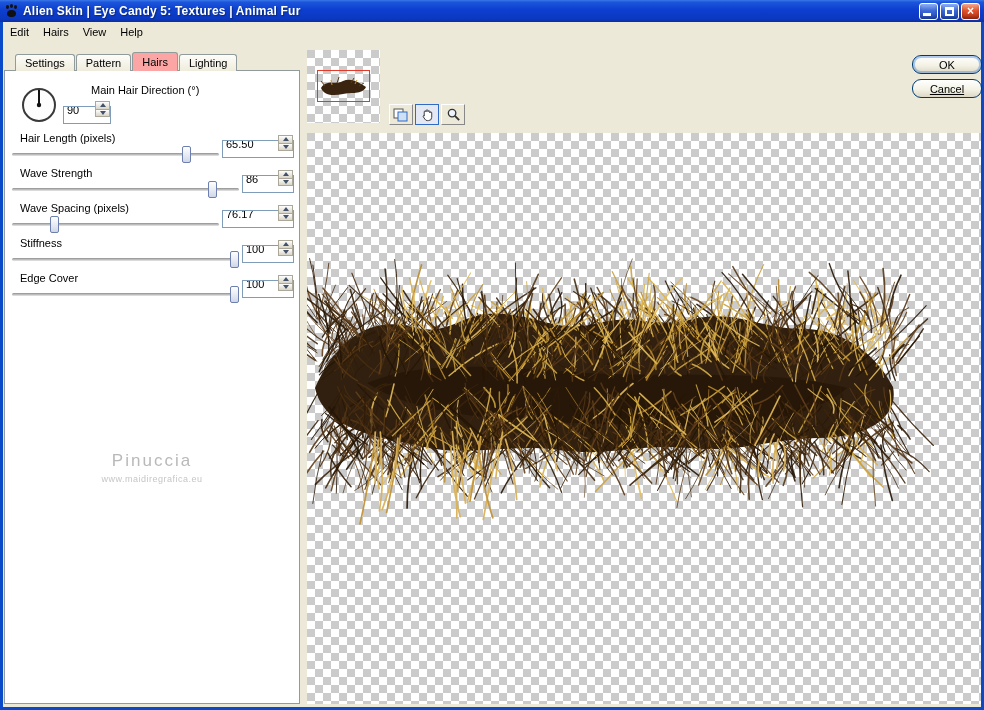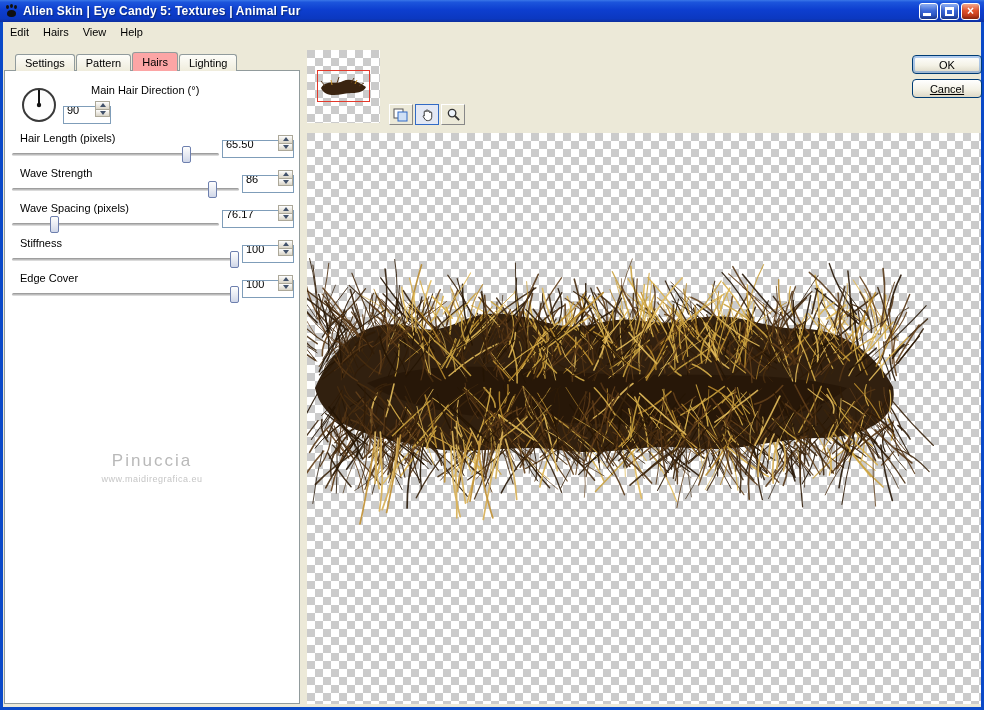--- a/index.html
+++ b/index.html
@@ -73,21 +73,21 @@
   #thumbnail { position:absolute; left:304px; top:50px; width:73px; height:73px; }
   #thumb-redrect { position:absolute; left:10px; top:20px; width:53px; height:32px; border:1px solid #e2392b; }
   #thumb-fur { position:absolute; left:0; top:0; }
 
   #toolbar { position:absolute; left:386px; top:104px; display:flex; }
   .tbtn { width:24px; height:21px; margin-right:2px; background:#ECE9D8; border:1px solid;
           border-color:#fff #888 #888 #fff; display:flex; align-items:center; justify-content:center; }
   .tbtn.pressed { background:#e3e8f4; border-color:#316ac5; }
 
   
-  .xpbtn { position:absolute; left:909px; width:70px; height:19px; border:1px solid #003C74; border-radius:4px;
+  .xpbtn { position:absolute; left:909px; width:70px; height:19px; border:1px solid #003C74; border-radius:9px;
            background:linear-gradient(180deg,#ffffff,#f4f2e6 55%,#ddd8c6); font:11px "Liberation Sans",sans-serif; }
   .xpbtn.default { box-shadow:inset 0 0 0 2px rgba(80,140,220,.45); }
 
   
   #preview { position:absolute; left:304px; top:133px; width:674px; height:571px; overflow:hidden; }
   #fur { position:absolute; left:0; top:0; }
 </style>
 </head>
 <body>
 

